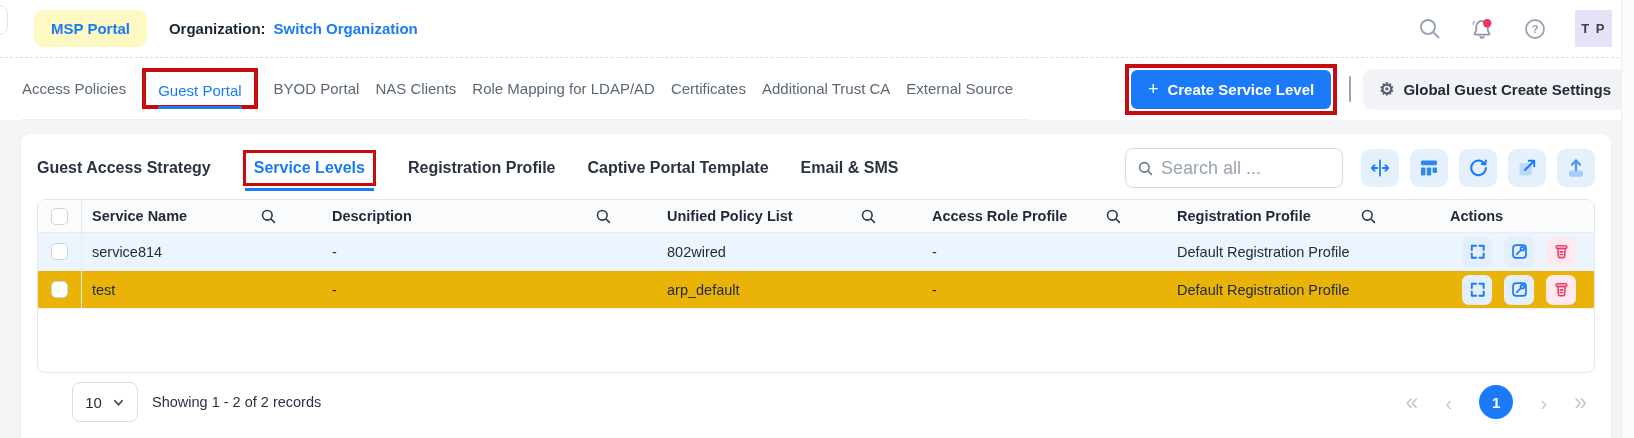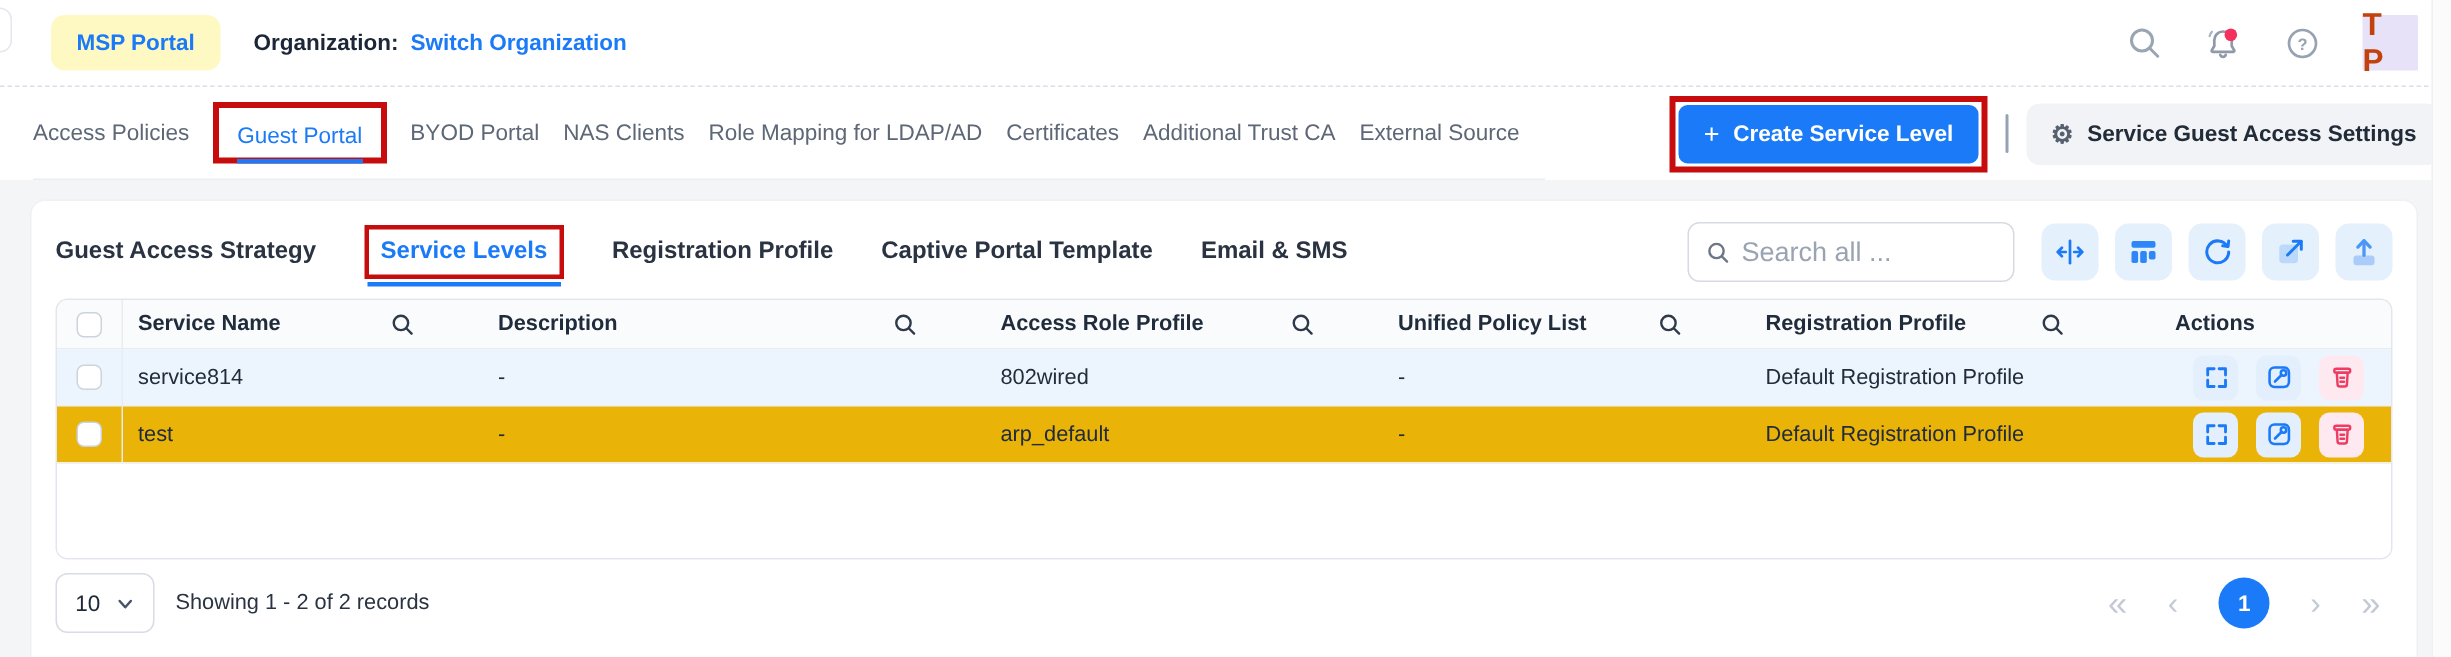--- a/index.html
+++ b/index.html
@@ -14,22 +14,22 @@
   .sliver{position:absolute;left:-14px;top:5px;width:22px;height:30px;background:#fff;
     border:1px solid #e4e7ee;border-radius:8px;}
   .msp-btn{background:#fef9c3;color:#1a7af8;font-weight:700;font-size:15px;
     padding:10px 17px;border-radius:9px;border:none;margin-left:12px;cursor:pointer;
     font-family:Liberation Sans, sans-serif;}
   .org{margin-left:22px;font-size:15px;font-weight:700;display:flex;gap:8px;align-items:center;}
   .org-link{color:#1a7af8;cursor:pointer;}
   .topbar-right{margin-left:auto;display:flex;align-items:center;gap:28px;}
   .icon-btn{background:none;border:none;cursor:pointer;display:flex;align-items:center;
     justify-content:center;padding:0;}
-  .avatar{width:37px;height:37px;border-radius:1px;background:#e7e2f8;color:#c2410c;
-    display:flex;align-items:center;justify-content:center;font-weight:700;font-size:21px;
+  .avatar{width:37px;height:37px;border-radius:1px;background:#e7e2f8;color:#404040;
+    display:flex;align-items:center;justify-content:center;font-weight:700;font-size:13px;
     letter-spacing:1.5px;cursor:pointer;}
   
   .tabbar{height:62px;background:#fff;display:flex;align-items:center;padding:0 7px 0 22px;}
   .tabs{display:flex;align-items:center;gap:16px;height:100%;width:1008px;flex:0 0 auto;
     border-bottom:1px solid #ebedf1;overflow:hidden;}
   .tab{font-size:15px;color:#5d6776;white-space:nowrap;cursor:pointer;}
   .tab.active{color:#1a7af8;padding-bottom:7px;border-bottom:3px solid #1a7af8;}
   .redbox{border:4px solid #c60c0c;}
   .tab-redbox{padding:10px 12px 5px;display:inline-block;flex:0 0 auto;}
   .tabbar-actions{margin-left:auto;display:flex;align-items:center;}
@@ -81,21 +81,21 @@
   .actions-head{padding-left:28px;}
   .chip{width:30px;height:30px;border-radius:7px;border:none;display:flex;align-items:center;
     justify-content:center;cursor:pointer;}
   .chip.blue{background:#e4effd;}
   .chip.red{background:#fde9ef;}
   .tfill{flex:1;background:#fff;}
   
   .pager-row{display:flex;align-items:center;margin-top:9px;}
   .page-size{width:66px;height:40px;border:1px solid #d8dce3;border-radius:8px;background:#fff;
     display:flex;align-items:center;justify-content:center;gap:10px;font-size:15px;color:#1f2937;
-    cursor:pointer;font-family:inherit;}
+    cursor:pointer;font-family:inherit;margin-left:35px;}
   .pager-summary{margin-left:14px;font-size:14.5px;color:#2a3342;}
   .pager-nav{margin-left:auto;display:flex;align-items:center;gap:27px;padding-right:8px;}
   .pg-arrow{background:none;border:none;color:#c3cad6;cursor:pointer;font-family:inherit;
     line-height:1;padding:0;}
   .pg-double{font-size:23px;}
   .pg-single{font-size:21px;}
   .page-current{width:34px;height:34px;border-radius:50%;background:#1a7af8;color:#fff;
     font-size:15px;font-weight:700;display:flex;align-items:center;justify-content:center;
     border:none;cursor:pointer;font-family:inherit;}
   .scroll-track{position:absolute;right:0;top:0;width:13px;height:438px;background:#fbfbfc;
@@ -152,21 +152,21 @@
   <div class="tabbar-actions">
     <span class="redbox create-redbox">
       <button class="create-btn">
         <span class="plus">+</span>
         <span>Create Service Level</span>
       </button>
     </span>
     <span class="vert-divider"></span>
     <button class="global-btn">
       <span class="gear">⚙</span>
-      <span>Service Guest Access Settings</span>
+      <span>Global Guest Create Settings</span>
     </button>
   </div>
 </nav>
 
 <section class="card">
 
   <div class="subtab-row">
     <div class="subtabs">
       <span class="subtab">Guest Access Strategy</span>
       <span class="subtab-redbox">
@@ -237,28 +237,28 @@
         </svg>
       </div>
       <div class="cell head-q">
         <span>Description</span>
         <svg width="15" height="15" viewBox="0 0 15 15" fill="none" stroke="#2e3a4a" stroke-width="1.6" stroke-linecap="round">
           <circle cx="6.3" cy="6.3" r="4.8"></circle>
             <line x1="10" y1="10" x2="13.4" y2="13.4"></line>
         </svg>
       </div>
       <div class="cell head-q">
+        <span>Unified Policy List</span>
+        <svg width="15" height="15" viewBox="0 0 15 15" fill="none" stroke="#2e3a4a" stroke-width="1.6" stroke-linecap="round">
+          <circle cx="6.3" cy="6.3" r="4.8"></circle>
+            <line x1="10" y1="10" x2="13.4" y2="13.4"></line>
+        </svg>
+      </div>
+      <div class="cell head-q">
         <span>Access Role Profile</span>
-        <svg width="15" height="15" viewBox="0 0 15 15" fill="none" stroke="#2e3a4a" stroke-width="1.6" stroke-linecap="round">
-          <circle cx="6.3" cy="6.3" r="4.8"></circle>
-            <line x1="10" y1="10" x2="13.4" y2="13.4"></line>
-        </svg>
-      </div>
-      <div class="cell head-q">
-        <span>Unified Policy List</span>
         <svg width="15" height="15" viewBox="0 0 15 15" fill="none" stroke="#2e3a4a" stroke-width="1.6" stroke-linecap="round">
           <circle cx="6.3" cy="6.3" r="4.8"></circle>
             <line x1="10" y1="10" x2="13.4" y2="13.4"></line>
         </svg>
       </div>
       <div class="cell head-q">
         <span>Registration Profile</span>
         <svg width="15" height="15" viewBox="0 0 15 15" fill="none" stroke="#2e3a4a" stroke-width="1.6" stroke-linecap="round">
           <circle cx="6.3" cy="6.3" r="4.8"></circle>
             <line x1="10" y1="10" x2="13.4" y2="13.4"></line>

